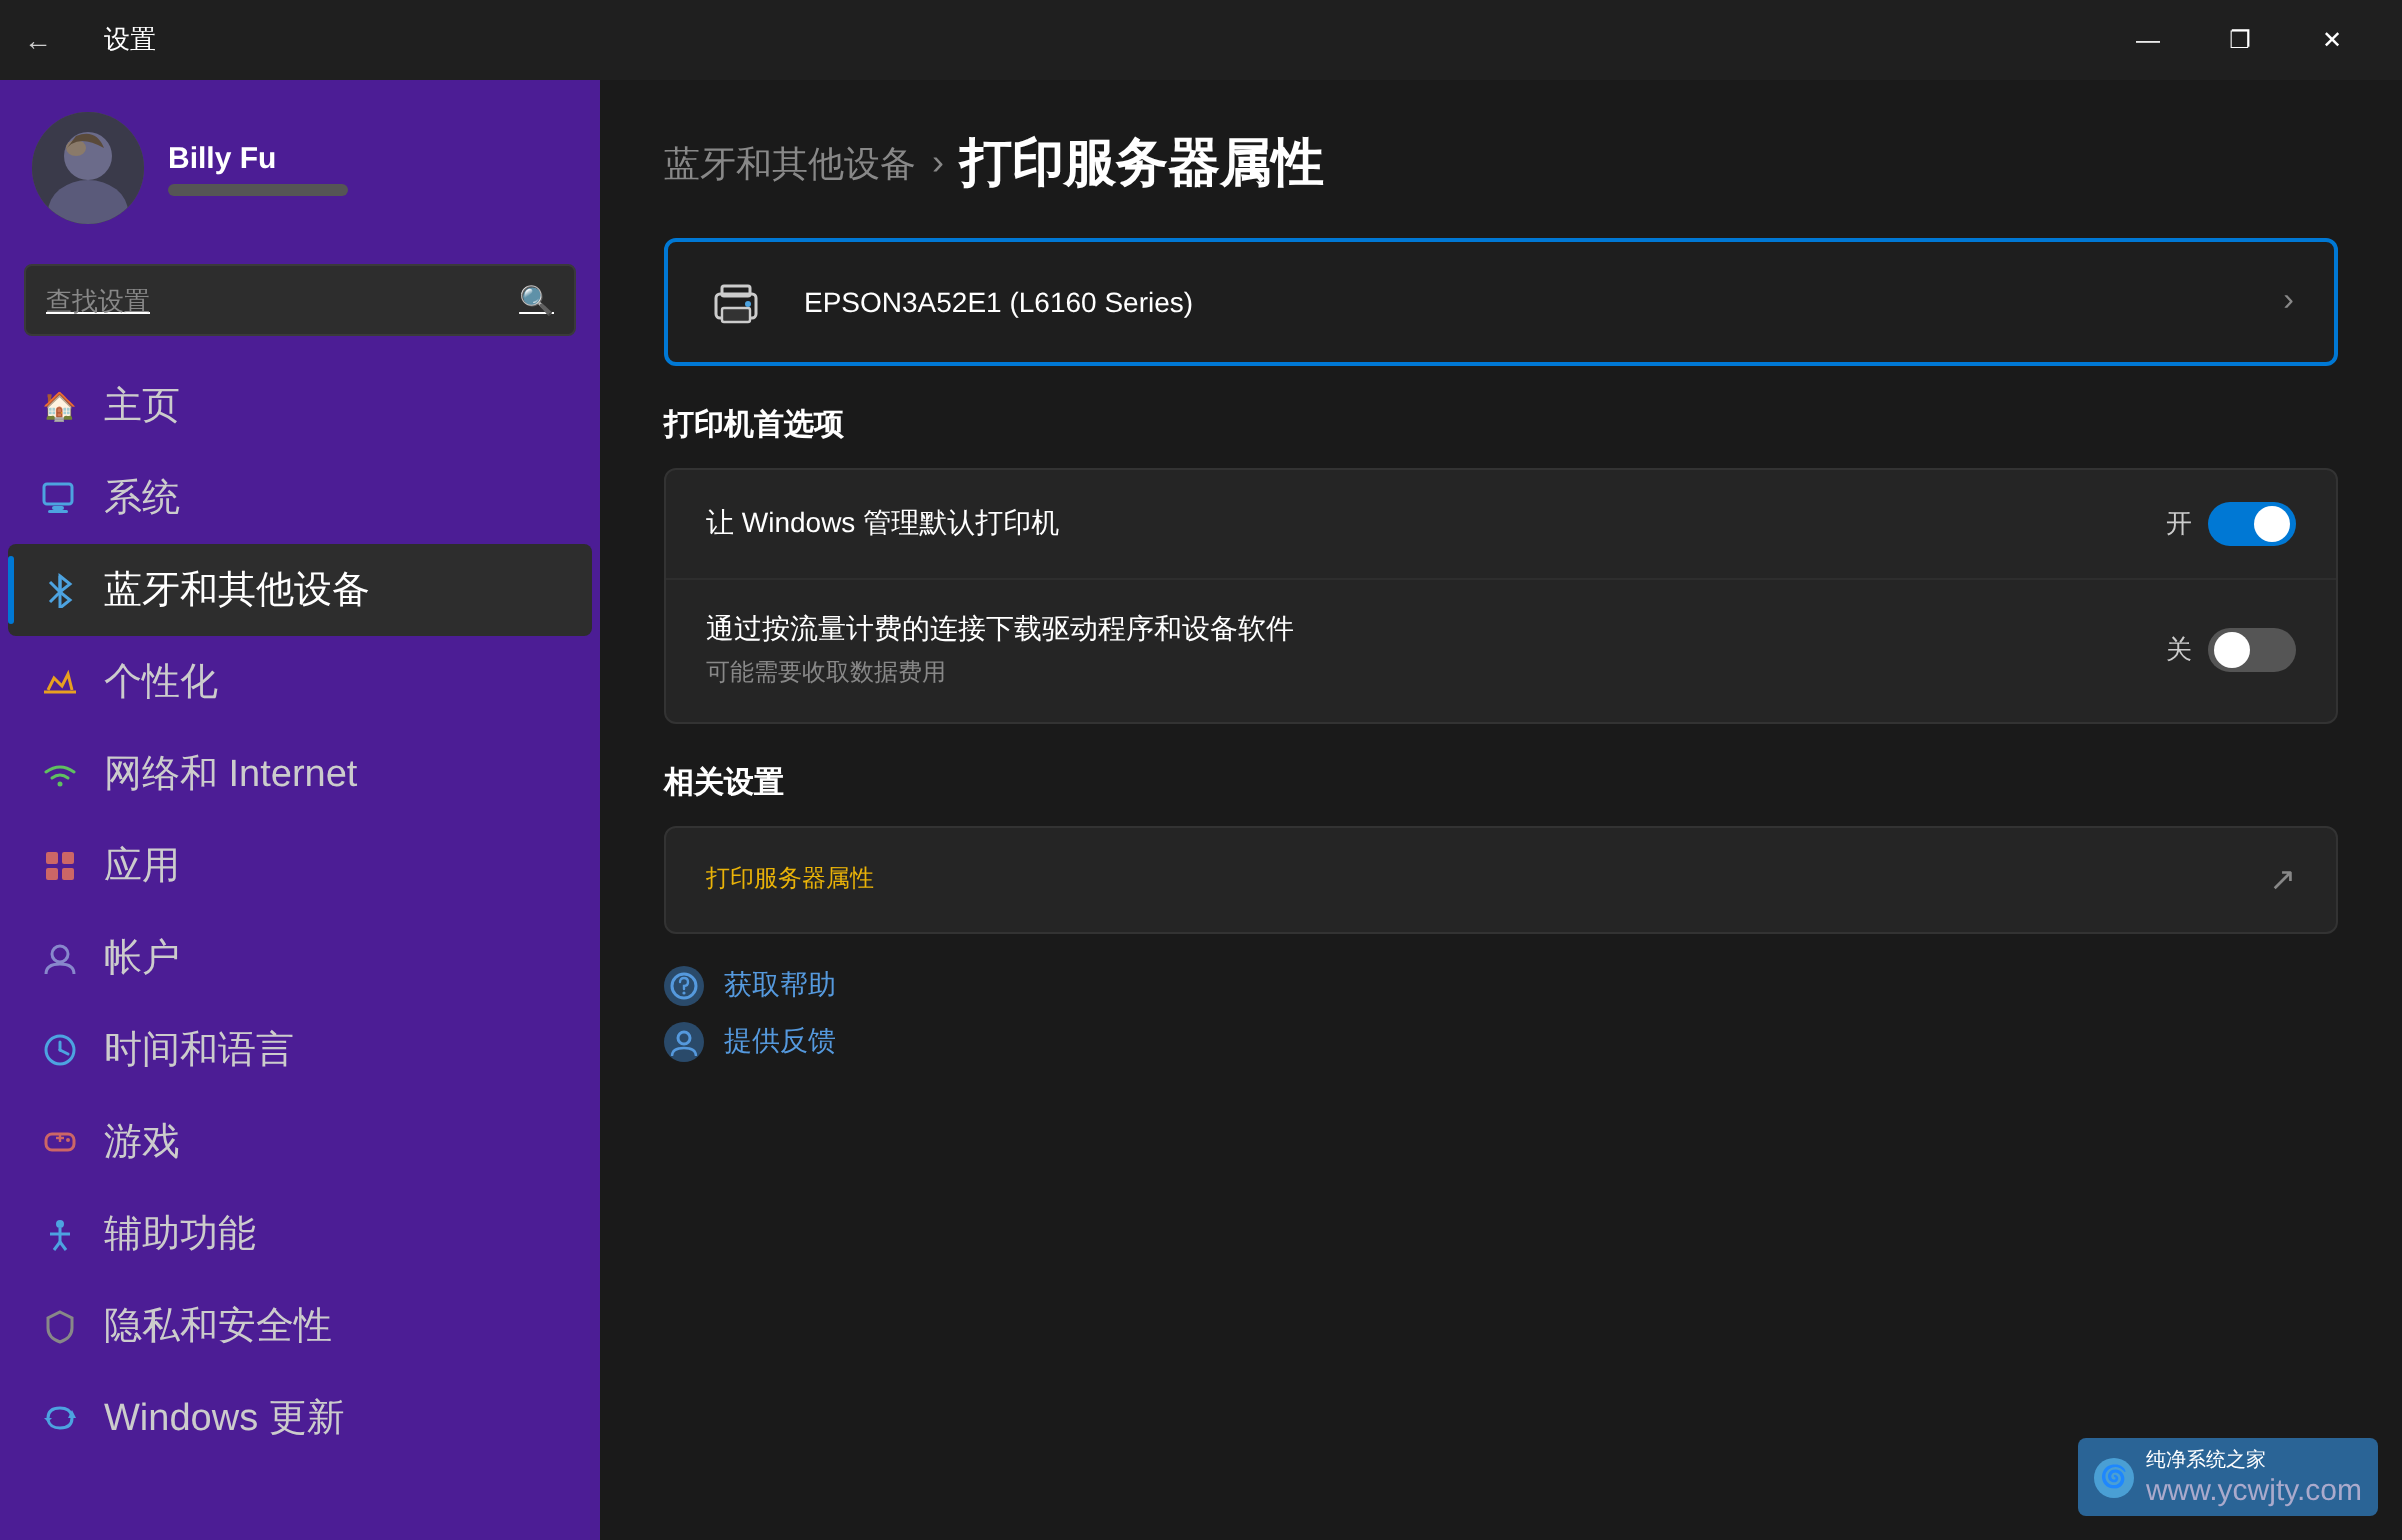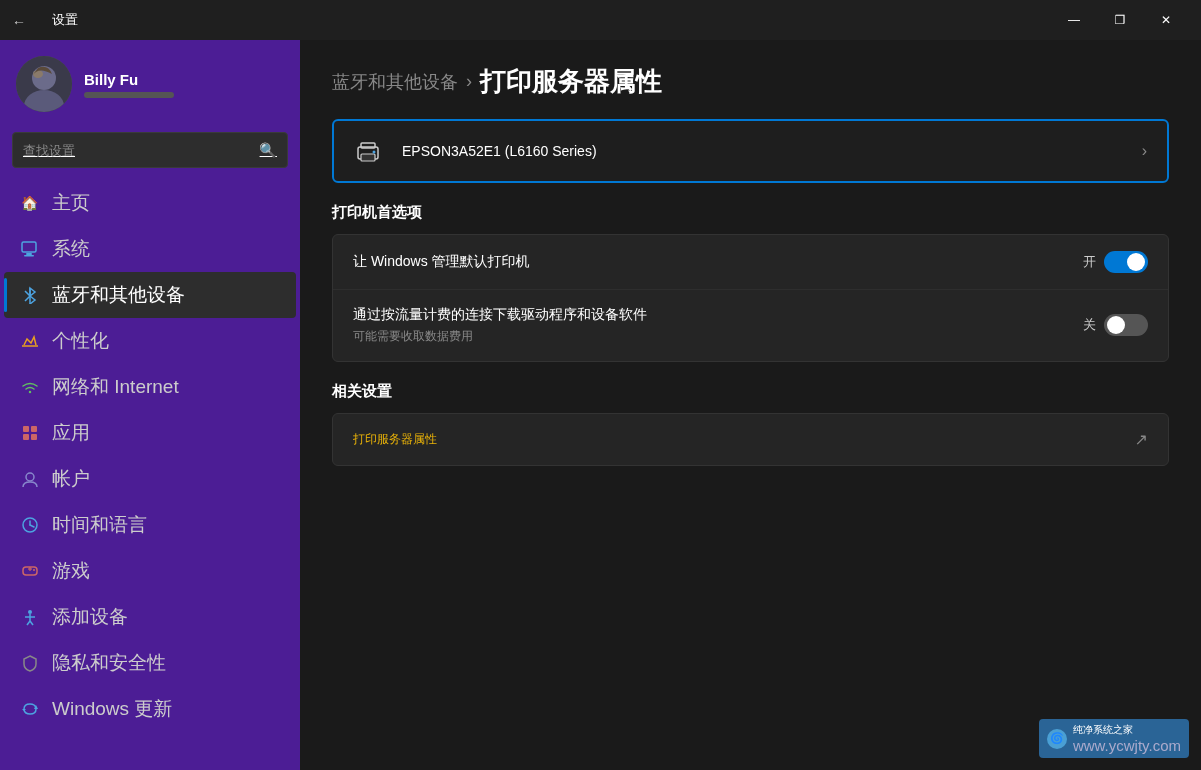--- a/index.html
+++ b/index.html
@@ -538,21 +538,21 @@
     <div class="nav-item">
       <div class="nav-icon">
         <svg width="18" height="18" viewBox="0 0 18 18" fill="none">
             <circle cx="9" cy="4" r="2" fill="#4da3e0"></circle>
             <line x1="9" y1="6" x2="9" y2="13" stroke="#4da3e0" stroke-width="1.5"></line>
             <line x1="4" y1="9" x2="14" y2="9" stroke="#4da3e0" stroke-width="1.5"></line>
             <line x1="9" y1="13" x2="6" y2="17" stroke="#4da3e0" stroke-width="1.5"></line>
             <line x1="9" y1="13" x2="12" y2="17" stroke="#4da3e0" stroke-width="1.5"></line>
           </svg>
       </div>
-      <span class="nav-label">添加设备</span>
+      <span class="nav-label">辅助功能</span>
     </div>
     <div class="nav-item">
       <div class="nav-icon">
         <svg width="18" height="18" viewBox="0 0 18 18" fill="none">
             <path d="M9 2 L15 5 L15 10 Q15 15 9 17 Q3 15 3 10 L3 5 Z" stroke="#888" stroke-width="1.5" fill="none"></path>
           </svg>
       </div>
       <span class="nav-label">隐私和安全性</span>
     </div>
     <div class="nav-item">
@@ -625,20 +625,41 @@
 
     <div class="section-heading" style="margin-top: 20px;">相关设置</div>
 
     <div class="settings-card">
       <div class="related-row">
         <span class="related-title">打印服务器属性</span>
         <span class="external-icon">↗</span>
       </div>
     </div>
 
+    <div class="footer-links">
+      <div class="footer-link">
+        <div class="footer-link-icon" style="background:#2a4a6a; color:#5599dd;">
+          <svg width="16" height="16" viewBox="0 0 16 16" fill="none">
+              <circle cx="8" cy="8" r="6" stroke="#5599dd" stroke-width="1.5"></circle>
+              <path d="M6 6 Q6 4 8 4 Q10 4 10 6 Q10 8 8 8 L8 9.5" stroke="#5599dd" stroke-width="1.2" fill="none" stroke-linecap="round"></path>
+              <circle cx="8" cy="11.5" r="0.8" fill="#5599dd"></circle>
+            </svg>
+        </div>
+        <span>获取帮助</span>
+      </div>
+      <div class="footer-link">
+        <div class="footer-link-icon" style="background:#2a4a6a; color:#5599dd;">
+          <svg width="16" height="16" viewBox="0 0 16 16" fill="none">
+              <circle cx="8" cy="6" r="3" stroke="#5599dd" stroke-width="1.5"></circle>
+              <path d="M2 15 Q2 11 8 11 Q14 11 14 15" stroke="#5599dd" stroke-width="1.2" fill="none"></path>
+            </svg>
+        </div>
+        <span>提供反馈</span>
+      </div>
+    </div>
 
   </div>
 </div>
 
 <div class="watermark">
   <div class="watermark-icon">🌀</div>
   <div>
     <div style="font-size:10px; color:#fff;">纯净系统之家</div>
     <div style="font-size:15px; color:#aac;">www.ycwjty.com</div>
   </div>

